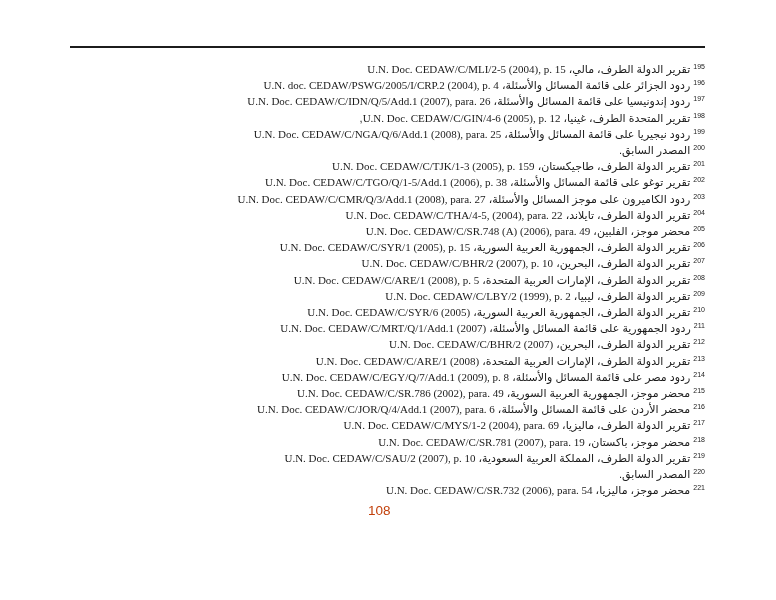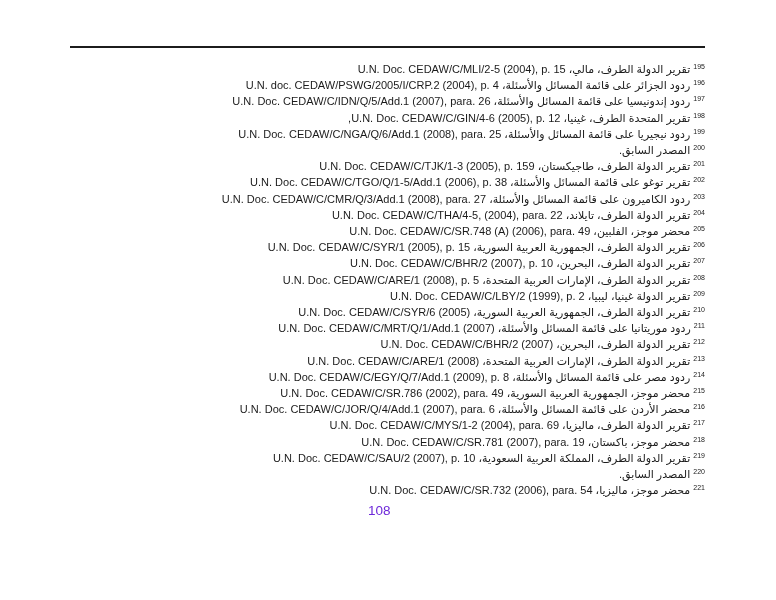--- a/index.html
+++ b/index.html
@@ -41,28 +41,28 @@
     color: #1b1b1b;
   }
   p.footnote sup {
     font-size: 7px;
     line-height: 0;
     vertical-align: 4px;
     letter-spacing: 0.2px;
   }
   .en-cite {
     unicode-bidi: embed;
-    font-family: Liberation Sans, sans-serif;
+    font-family: Liberation Serif, serif;
   }
   .page-number {
     position: absolute;
     top: 503px;
     left: 368px;
     font-size: 13.5px;
-    color: #6d28d9;
+    color: #c2410c;
     font-family: "Liberation Sans", "DejaVu Sans", sans-serif;
   }
 </style>
 </head>
 <body>
 
 <div class="page">
 
   <div class="separator-rule"></div>
 
@@ -77,37 +77,37 @@
       <p class="footnote" dir="rtl"><sup>198</sup> <span>تقرير المتحدة الطرف، غينيا،</span> <span class="en-cite" dir="ltr">U.N. Doc. CEDAW/C/GIN/4-6 (2005), p. 12</span><span>,</span></p>
 
       <p class="footnote" dir="rtl"><sup>199</sup> <span>ردود نيجيريا على قائمة المسائل والأسئلة،</span> <span class="en-cite" dir="ltr">U.N. Doc. CEDAW/C/NGA/Q/6/Add.1 (2008), para. 25</span><span></span></p>
 
       <p class="footnote" dir="rtl"><sup>200</sup> <span>المصدر السابق.</span> <span class="en-cite" dir="ltr"></span><span></span></p>
 
       <p class="footnote" dir="rtl"><sup>201</sup> <span>تقرير الدولة الطرف، طاجيكستان،</span> <span class="en-cite" dir="ltr">U.N. Doc. CEDAW/C/TJK/1-3 (2005), p. 159</span><span></span></p>
 
       <p class="footnote" dir="rtl"><sup>202</sup> <span>تقرير توغو على قائمة المسائل والأسئلة،</span> <span class="en-cite" dir="ltr">U.N. Doc. CEDAW/C/TGO/Q/1-5/Add.1 (2006), p. 38</span><span></span></p>
 
-      <p class="footnote" dir="rtl"><sup>203</sup> <span>ردود الكاميرون على قائمة المسائل والأسئلة،</span> <span class="en-cite" dir="ltr">U.N. Doc. CEDAW/C/CMR/Q/3/Add.1 (2008), para. 27</span><span></span></p>
+      <p class="footnote" dir="rtl"><sup>203</sup> <span>ردود الكاميرون على موجز المسائل والأسئلة،</span> <span class="en-cite" dir="ltr">U.N. Doc. CEDAW/C/CMR/Q/3/Add.1 (2008), para. 27</span><span></span></p>
 
       <p class="footnote" dir="rtl"><sup>204</sup> <span>تقرير الدولة الطرف، تايلاند،</span> <span class="en-cite" dir="ltr">U.N. Doc. CEDAW/C/THA/4-5, (2004), para. 22</span><span></span></p>
 
       <p class="footnote" dir="rtl"><sup>205</sup> <span>محضر موجز، الفلبين،</span> <span class="en-cite" dir="ltr">U.N. Doc. CEDAW/C/SR.748 (A) (2006), para. 49</span><span></span></p>
 
       <p class="footnote" dir="rtl"><sup>206</sup> <span>تقرير الدولة الطرف، الجمهورية العربية السورية،</span> <span class="en-cite" dir="ltr">U.N. Doc. CEDAW/C/SYR/1 (2005), p. 15</span><span></span></p>
 
       <p class="footnote" dir="rtl"><sup>207</sup> <span>تقرير الدولة الطرف، البحرين،</span> <span class="en-cite" dir="ltr">U.N. Doc. CEDAW/C/BHR/2 (2007), p. 10</span><span></span></p>
 
       <p class="footnote" dir="rtl"><sup>208</sup> <span>تقرير الدولة الطرف، الإمارات العربية المتحدة،</span> <span class="en-cite" dir="ltr">U.N. Doc. CEDAW/C/ARE/1 (2008), p. 5</span><span></span></p>
 
-      <p class="footnote" dir="rtl"><sup>209</sup> <span>تقرير الدولة غينيا، ليبيا،</span> <span class="en-cite" dir="ltr">U.N. Doc. CEDAW/C/LBY/2 (1999), p. 2</span><span></span></p>
+      <p class="footnote" dir="rtl"><sup>209</sup> <span>تقرير الدولة الطرف، ليبيا،</span> <span class="en-cite" dir="ltr">U.N. Doc. CEDAW/C/LBY/2 (1999), p. 2</span><span></span></p>
 
       <p class="footnote" dir="rtl"><sup>210</sup> <span>تقرير الدولة الطرف، الجمهورية العربية السورية،</span> <span class="en-cite" dir="ltr">U.N. Doc. CEDAW/C/SYR/6 (2005)</span><span></span></p>
 
-      <p class="footnote" dir="rtl"><sup>211</sup> <span>ردود موريتانيا على قائمة المسائل والأسئلة،</span> <span class="en-cite" dir="ltr">U.N. Doc. CEDAW/C/MRT/Q/1/Add.1 (2007)</span><span></span></p>
+      <p class="footnote" dir="rtl"><sup>211</sup> <span>ردود الجمهورية على قائمة المسائل والأسئلة،</span> <span class="en-cite" dir="ltr">U.N. Doc. CEDAW/C/MRT/Q/1/Add.1 (2007)</span><span></span></p>
 
       <p class="footnote" dir="rtl"><sup>212</sup> <span>تقرير الدولة الطرف، البحرين،</span> <span class="en-cite" dir="ltr">U.N. Doc. CEDAW/C/BHR/2 (2007)</span><span></span></p>
 
       <p class="footnote" dir="rtl"><sup>213</sup> <span>تقرير الدولة الطرف، الإمارات العربية المتحدة،</span> <span class="en-cite" dir="ltr">U.N. Doc. CEDAW/C/ARE/1 (2008)</span><span></span></p>
 
       <p class="footnote" dir="rtl"><sup>214</sup> <span>ردود مصر على قائمة المسائل والأسئلة،</span> <span class="en-cite" dir="ltr">U.N. Doc. CEDAW/C/EGY/Q/7/Add.1 (2009), p. 8</span><span></span></p>
 
       <p class="footnote" dir="rtl"><sup>215</sup> <span>محضر موجز، الجمهورية العربية السورية،</span> <span class="en-cite" dir="ltr">U.N. Doc. CEDAW/C/SR.786 (2002), para. 49</span><span></span></p>
 
       <p class="footnote" dir="rtl"><sup>216</sup> <span>محضر الأردن على قائمة المسائل والأسئلة،</span> <span class="en-cite" dir="ltr">U.N. Doc. CEDAW/C/JOR/Q/4/Add.1 (2007), para. 6</span><span></span></p>

